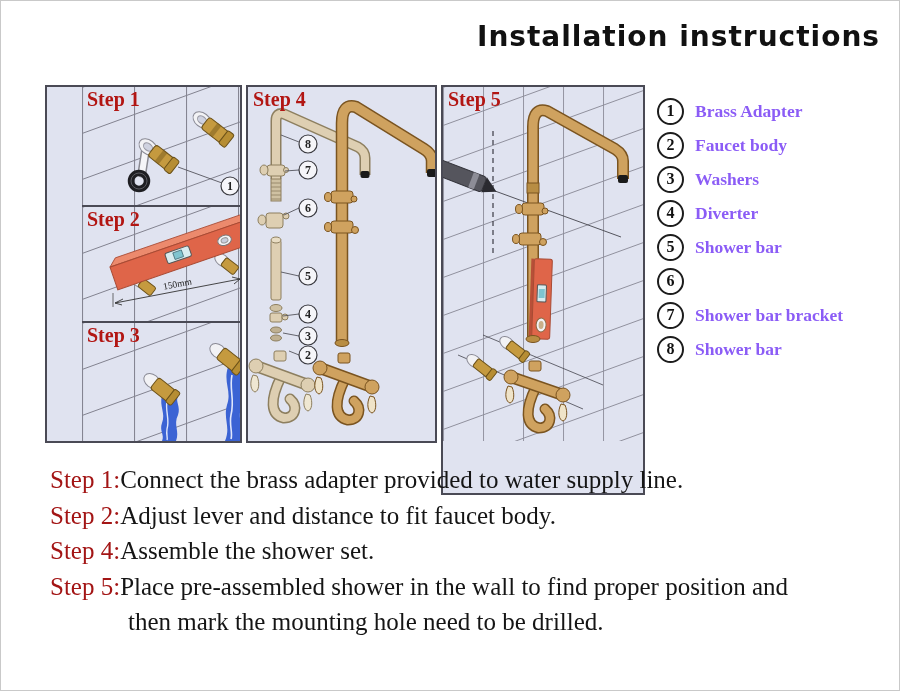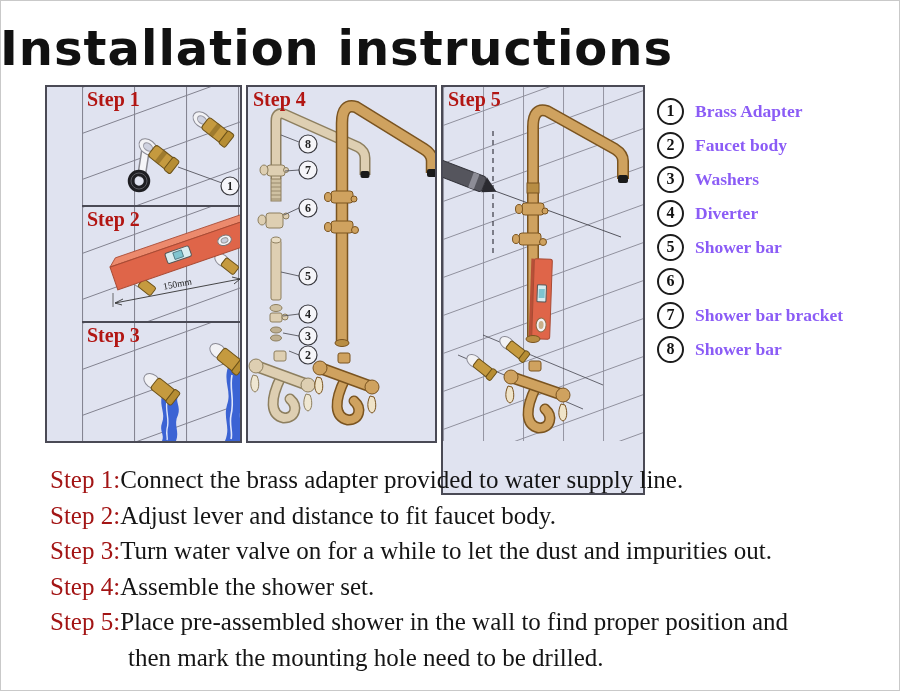--- a/index.html
+++ b/index.html
@@ -1,19 +1,19 @@
 <!DOCTYPE html>
 <html><head>
 <meta charset="utf-8">
 <style>
   html,body{margin:0;padding:0;background:#fff;}
   .stage{position:relative;width:900px;height:691px;background:#ffffff;overflow:hidden;
          box-shadow:inset 0 0 0 1px #c9c9c9;font-family:"Liberation Serif",serif;color:#1a1a1a;}
-  .title{position:absolute;left:0;top:20px;width:880px;text-align:left;
-         font-family:"DejaVu Sans",sans-serif;font-weight:bold;font-size:48px;letter-spacing:1px;color:#111;}
+  .title{position:absolute;left:0;top:20px;width:880px;text-align:right;
+         font-family:"DejaVu Sans",sans-serif;font-weight:bold;font-size:28px;letter-spacing:1px;color:#111;}
   .panel{position:absolute;top:85px;border:2px solid #4a4a55;box-sizing:border-box;background:#e0e3f0;}
   #panel-steps123{left:45px;width:197px;height:358px;display:flex;flex-direction:column;padding-left:35px;}
   #panel-step4{left:246px;width:191px;height:358px;}
   #panel-step5{left:441px;width:204px;height:410px;}
   .subpanel{position:relative;overflow:hidden;}
   .subpanel.s1{height:118px;border-bottom:2px solid #4a4a55;}
   .subpanel.s2{height:114px;border-bottom:2px solid #4a4a55;}
   .subpanel.s3{flex:1;}
   .step-caption{position:absolute;left:5px;top:1px;font-weight:bold;font-size:20px;color:#b21613;z-index:5;}
   svg.illu{position:absolute;left:0;top:0;display:block;}
@@ -327,19 +327,18 @@
     </div>
     <div class="legend-row">
       <span class="legend-num">8</span>
       <span class="legend-label">Shower bar</span>
     </div>
   </div>
 
   <div class="steps-text">
     <div><span class="sl">Step 1:</span><span>Connect the brass adapter provided to water supply line.</span></div>
     <div><span class="sl">Step 2:</span><span>Adjust lever and distance to fit faucet body.</span></div>
-    <div><span class="sl">Step 3:</span><span>Turn water valve on for a while to let the dust  and impurities out.</span></div>
     <div><span class="sl">Step 4:</span><span>Assemble the shower set.</span></div>
     <div><span class="sl">Step 5:</span><span>Place pre-assembled shower in the wall to find proper position and</span></div>
     <div class="cont">then mark the mounting hole need to be  drilled.</div>
   </div>
 
 </div>
 
 </body></html>

